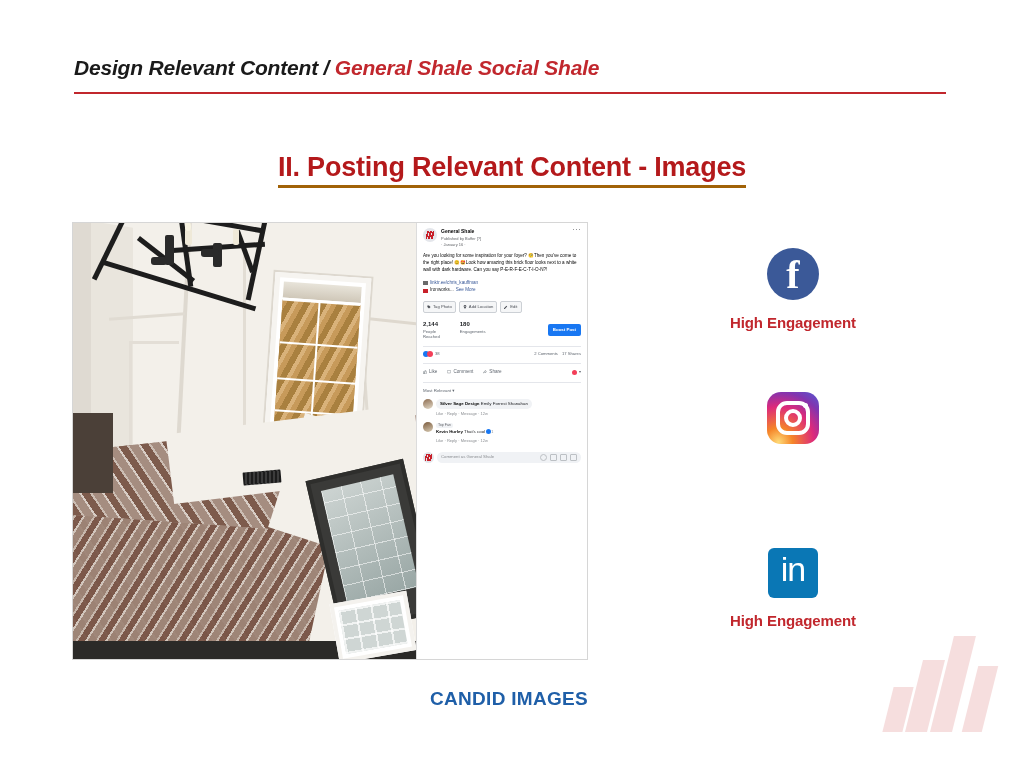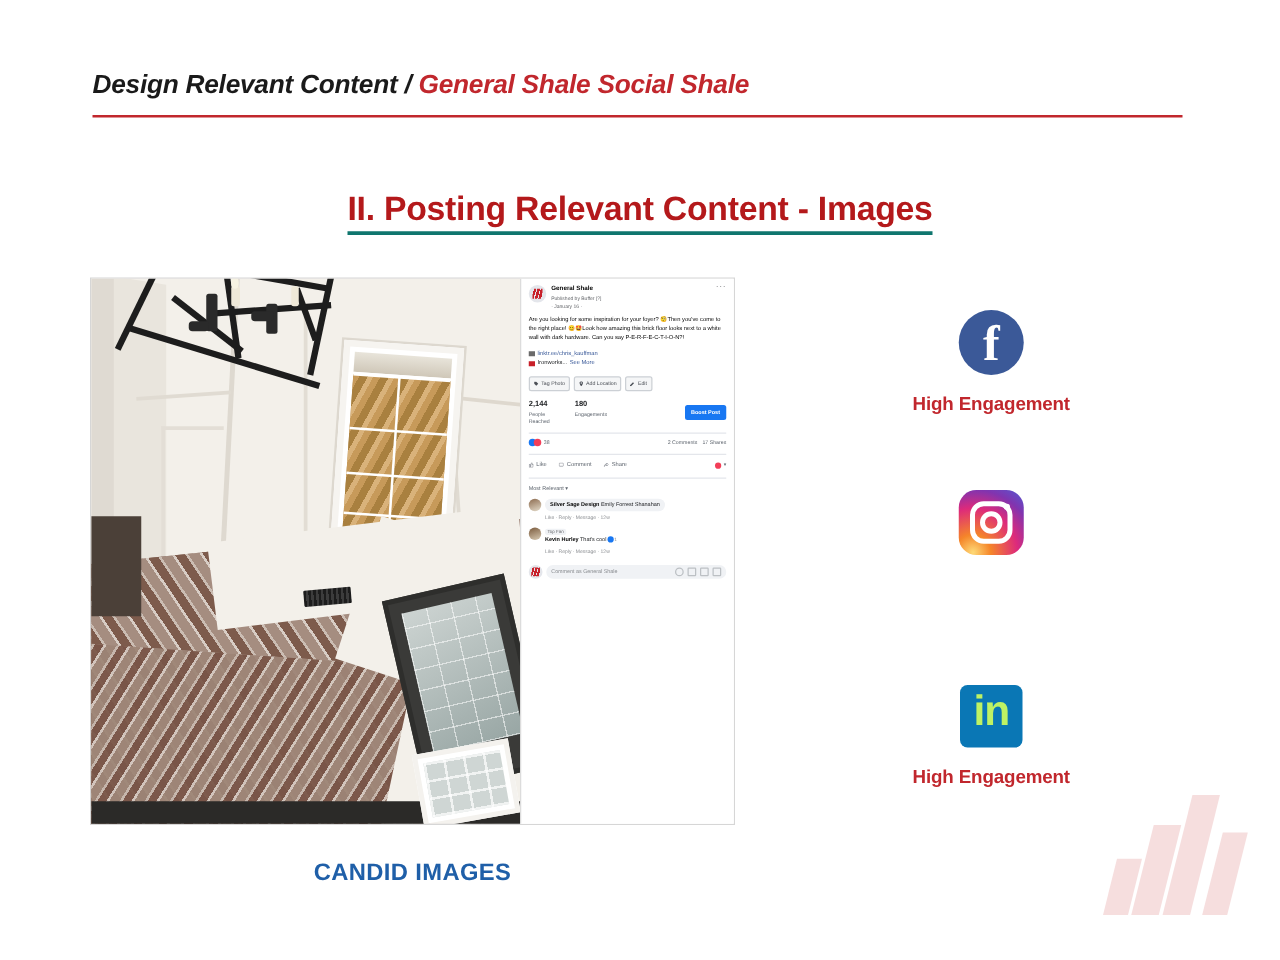--- a/index.html
+++ b/index.html
@@ -22,21 +22,21 @@
     position:absolute;left:0;top:36px;width:872px;height:2px;background:#C1272D;
   }
 
   
   #section-heading{
     position:absolute;left:0;top:152px;width:1024px;text-align:center;
   }
   #section-heading span{
     display:inline-block;
     font-size:27px;font-weight:bold;color:#B4191B;
-    border-bottom:3px solid #0f766e;
+    border-bottom:3px solid #a16207;
     padding-bottom:2px;
     letter-spacing:-0.2px;
   }
 
   
   #social-screenshot{
     position:absolute;left:72px;top:222px;width:516px;height:438px;
     background:#ffffff;border:1px solid #d6d6d6;box-sizing:border-box;
     display:flex;
   }
@@ -200,21 +200,21 @@
   .fb-cinput{
     flex:1;background:#f0f2f5;border-radius:8px;height:11px;
     display:flex;align-items:center;padding:0 4px;font-size:4.3px;color:#8a8d91;
   }
   .cbox-ics{margin-left:auto;display:flex;gap:3px;}
   .cic{width:5px;height:5px;border:.6px solid #bcc0c4;border-radius:1px;}
   .cic.round{border-radius:50%;}
 
   
   #candid-caption{
-    position:absolute;left:72px;top:688px;width:516px;text-align:center;
+    position:absolute;left:72px;top:688px;width:516px;text-align:right;
     font-size:19px;font-weight:bold;color:#1F5FA8;letter-spacing:.3px;
   }
 
   
   .social-block{position:absolute;width:250px;text-align:center;left:668px;}
   #social-fb{top:248px;}
   #social-ig{top:392px;}
   #social-li{top:548px;}
   .social-label{
     margin-top:10px;font-size:15px;font-weight:bold;color:#C1272D;letter-spacing:-0.1px;
@@ -245,22 +245,22 @@
   }
   .ig-square .dot{
     position:absolute;right:11px;top:11px;width:5px;height:5px;border-radius:50%;background:#fff;
   }
 
   .li-square{
     width:50px;height:50px;border-radius:6px;background:#0A77B5;
     display:inline-block;position:relative;
   }
   .li-square .intext{
-    position:absolute;left:0;right:0;top:4px;color:#bef264;font-size:34px;
-    font-weight:bold;line-height:1;letter-spacing:-1px;
+    position:absolute;left:0;right:0;top:4px;color:#ffffff;font-size:34px;
+    font-weight:normal;line-height:1;letter-spacing:-1px;
   }
 
   
   #watermark{position:absolute;left:884px;top:632px;width:110px;height:106px;}
   #watermark .bar{
     position:absolute;bottom:6px;background:#F6DEDE;
     transform:skewX(-14deg);
   }
   #watermark .b1{left:4px;width:20px;height:45px;}
   #watermark .b2{left:30px;width:22px;height:72px;}

